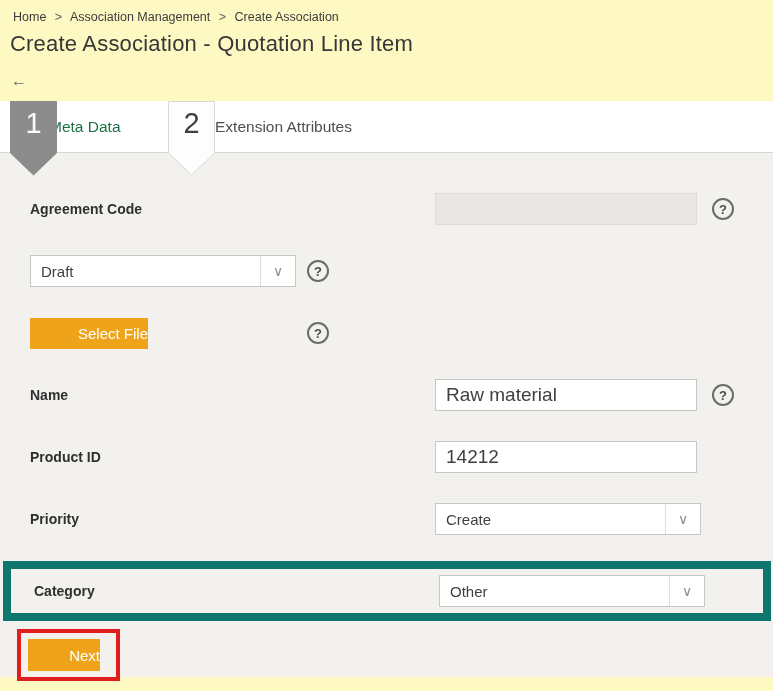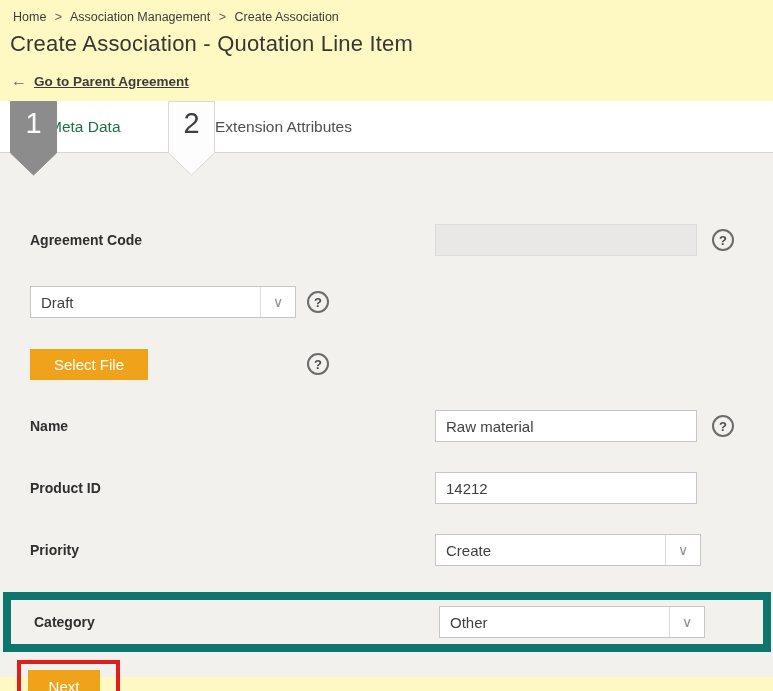--- a/index.html
+++ b/index.html
@@ -22,42 +22,42 @@
   .step-1 { left:10px; }
   .step-2 { left:168px; }
   .step .num { position:absolute; top:6px; left:0; width:47px; text-align:center; font-size:29px; font-weight:400; }
   .step-1 .num { color:#fbfbfb; }
   .step-2 .num { color:#3f3f3f; }
   .step-label { position:absolute; top:0; height:52px; line-height:52px; font-size:15.5px; }
   .label-meta { left:49px; color:#1e7145; }
   .label-ext { left:215px; color:#4f4f4f; }
 
   
-  .content { height:524px; background:#f2f1ee; padding-top:71px; }
+  .content { height:524px; background:#f2f1ee; padding-top:40px; }
 
   .row { display:flex; align-items:center; height:32px; margin-bottom:30px; padding-left:30px; }
   .label-cell { width:405px; display:flex; align-items:center; gap:7px; }
   .field-label { font-size:14px; font-weight:700; color:#2f2f2f; }
   .t-badge { width:16px; height:16px; border-radius:50%; background:#787878; color:#ffffff;
              font-size:10px; font-weight:700; display:flex; align-items:center; justify-content:center; }
   .control-cell { display:flex; align-items:center; }
   .control-slot { min-width:270px; display:flex; align-items:center; }
 
   .input { width:262px; height:32px; border:1px solid #c6c6c6; background:#ffffff;
-           font-family:inherit; font-size:15px; color:#3f3f3f; padding:0 10px; }
+           font-family:inherit; font-size:19px; color:#3f3f3f; padding:0 10px; }
   .input:disabled { background:#e9e8e6; border:1px solid #dcdbd9; }
 
   .select { width:266px; height:32px; border:1px solid #c6c6c6; background:#ffffff;
             display:flex; align-items:center; cursor:pointer; }
   .select .val { flex:1; font-size:15px; color:#3f3f3f; padding-left:10px; }
   .select .chev { width:35px; height:100%; border-left:1px solid #dddddd; display:flex;
                   align-items:center; justify-content:center; color:#8f8f8f; font-size:14px; }
 
   .btn-orange { background:#eea31b; border:none; color:#ffffff; font-family:inherit;
-                font-size:15px; cursor:pointer; }
+                font-size:15px; cursor:pointer;text-align:right; }
   .select-file-btn { width:118px; height:31px; }
   .next-btn { width:72px; height:32px; }
 
   .help { width:22px; height:22px; margin-left:7px; border-radius:50%; border:2px solid #6b6b6b;
           color:#4a4a4a; font-size:13px; font-weight:700; display:flex; align-items:center;
           justify-content:center; background:transparent; flex:0 0 auto; }
 
   
   .highlight-row { border:8px solid #0f766e; margin:0 2px 8px 3px; padding:6px 0; }
   .highlight-row .row { margin-bottom:0; padding-left:23px; }
@@ -73,21 +73,20 @@
     <span class="sep">&gt;</span>
     <span class="crumb">Association Management</span>
     <span class="sep">&gt;</span>
     <span class="crumb">Create Association</span>
   </div>
 
   <h1 class="page-title">Create Association - Quotation Line Item</h1>
 
   <div class="parent-link">
     <span class="arrow">←</span>
-    <span class="link-text">Go to Parent Agreement</span>
   </div>
 
   <div class="tabbar">
     <div class="step step-1">
       <svg width="47" height="75" viewBox="0 0 47 75">
         <path d="M0.5 0.5 H46.5 V52 L23.5 74 L0.5 52 Z" fill="#8c8c8c" stroke="#8c8c8c"></path>
       </svg>
       <span class="num">1</span>
     </div>
     <span class="step-label label-meta">Meta Data</span>

